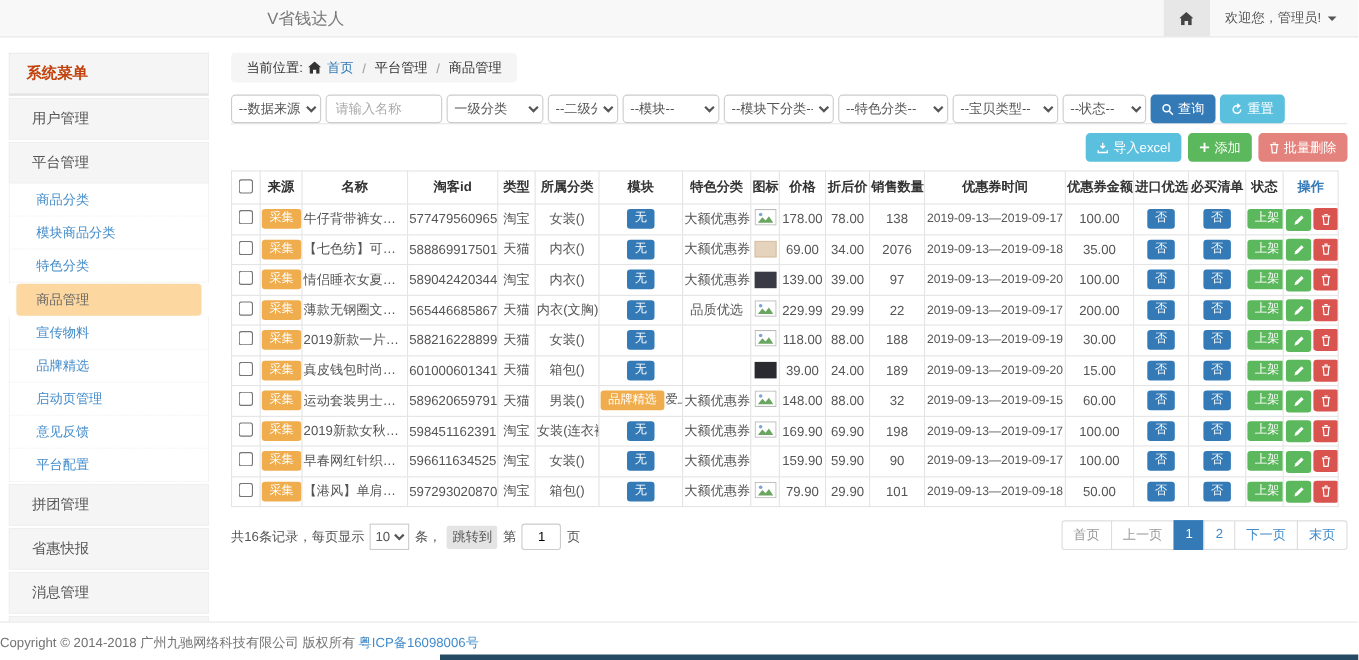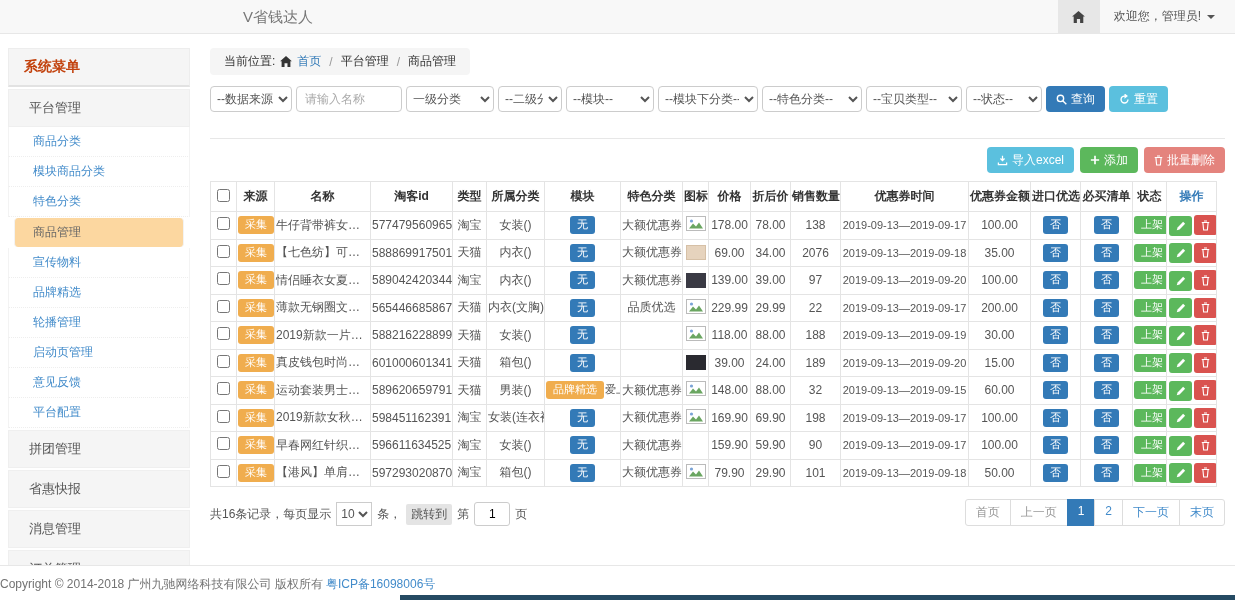--- a/index.html
+++ b/index.html
@@ -42,21 +42,21 @@
   .filters input { height:26px; width:106px; border:1px solid #ccc; border-radius:4px;
     font-size:12px; padding:0 8px; color:#555; }
   .filters input::placeholder { color:#aaa; }
   .btn { display:inline-flex; align-items:center; gap:4px; border:none; border-radius:4px;
     color:#fff; font-size:12px; padding:0 10px; height:26px; cursor:pointer; }
   .btn-primary { background:#337ab7; }
   .btn-info { background:#5bc0de; }
   .btn-success { background:#5cb85c; }
   .btn-danger-soft { background:#e4837d; }
 
-  .panel { margin-top:26px; border-top:1px solid #e7e7e7; padding-top:8px; }
+  .panel { margin-top:0; border-top:1px solid #e7e7e7; padding-top:8px; }
   .toolbar { display:flex; justify-content:flex-end; gap:6px; }
 
   table { width:1006px; border-collapse:collapse; table-layout:fixed; margin-top:8px; }
   th, td { border:1px solid #e4e4e4; text-align:center; vertical-align:middle; }
   th { font-size:12px; color:#333; font-weight:bold; padding:6px 1px; background:#fff; white-space:nowrap; overflow:hidden; }
   th.op-h { color:#337ab7; }
   td { font-size:12px; color:#555; padding:3px 1px; white-space:nowrap; overflow:hidden; height:27px; }
   td.cell-name { text-overflow:ellipsis; }
   td.cell-time { font-size:11px; }
   .b { display:inline-block; padding:2px 7px; border-radius:3px; color:#fff; font-size:11px; line-height:1.25; }
@@ -106,28 +106,28 @@
     <div class="welcome">
       <span>欢迎您，管理员!</span>
       <span class="caret-down"></span>
     </div>
   </div>
 </div>
 
 <div class="sidebar">
   <div class="side-heading">系统菜单</div>
   <div id="side-items">
+      <div class="side-top">用户管理</div>
       <div class="side-top">平台管理</div>
       <div class="side-sub">商品分类</div>
       <div class="side-sub">模块商品分类</div>
       <div class="side-sub">特色分类</div>
       <div class="side-sub active">商品管理</div>
       <div class="side-sub">宣传物料</div>
       <div class="side-sub">品牌精选</div>
-      <div class="side-sub">轮播管理</div>
       <div class="side-sub">启动页管理</div>
       <div class="side-sub">意见反馈</div>
       <div class="side-sub">平台配置</div>
       <div class="side-top">拼团管理</div>
       <div class="side-top">省惠快报</div>
       <div class="side-top">消息管理</div>
       <div class="side-top">订单管理</div>
     </div>
 </div>
 <div class="clip-mask"></div>

